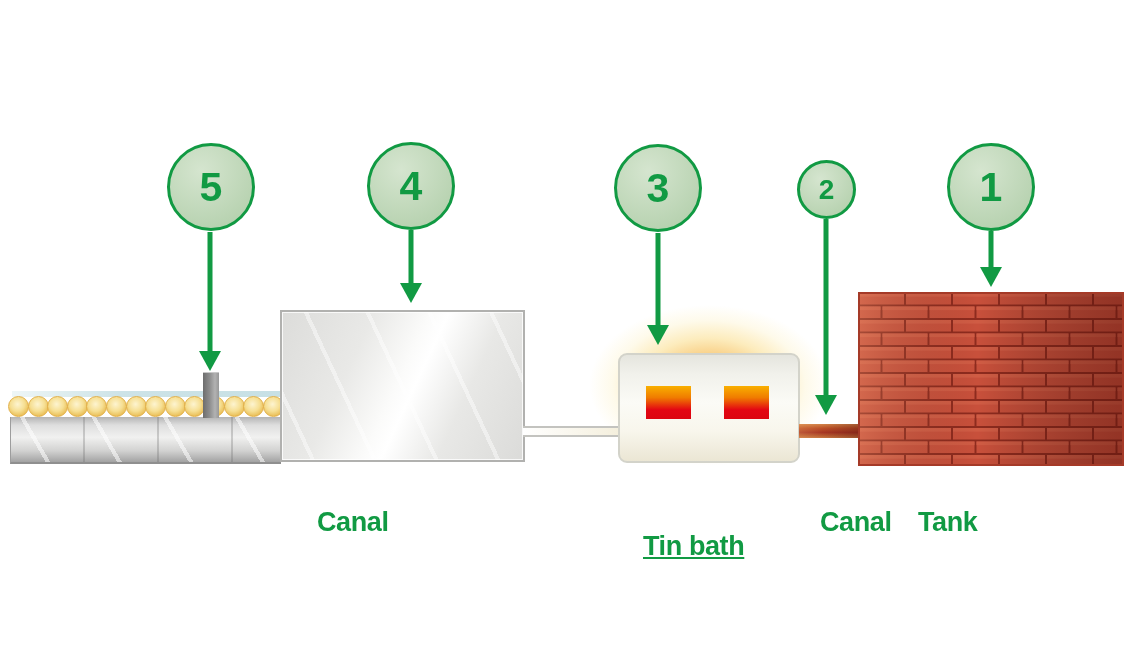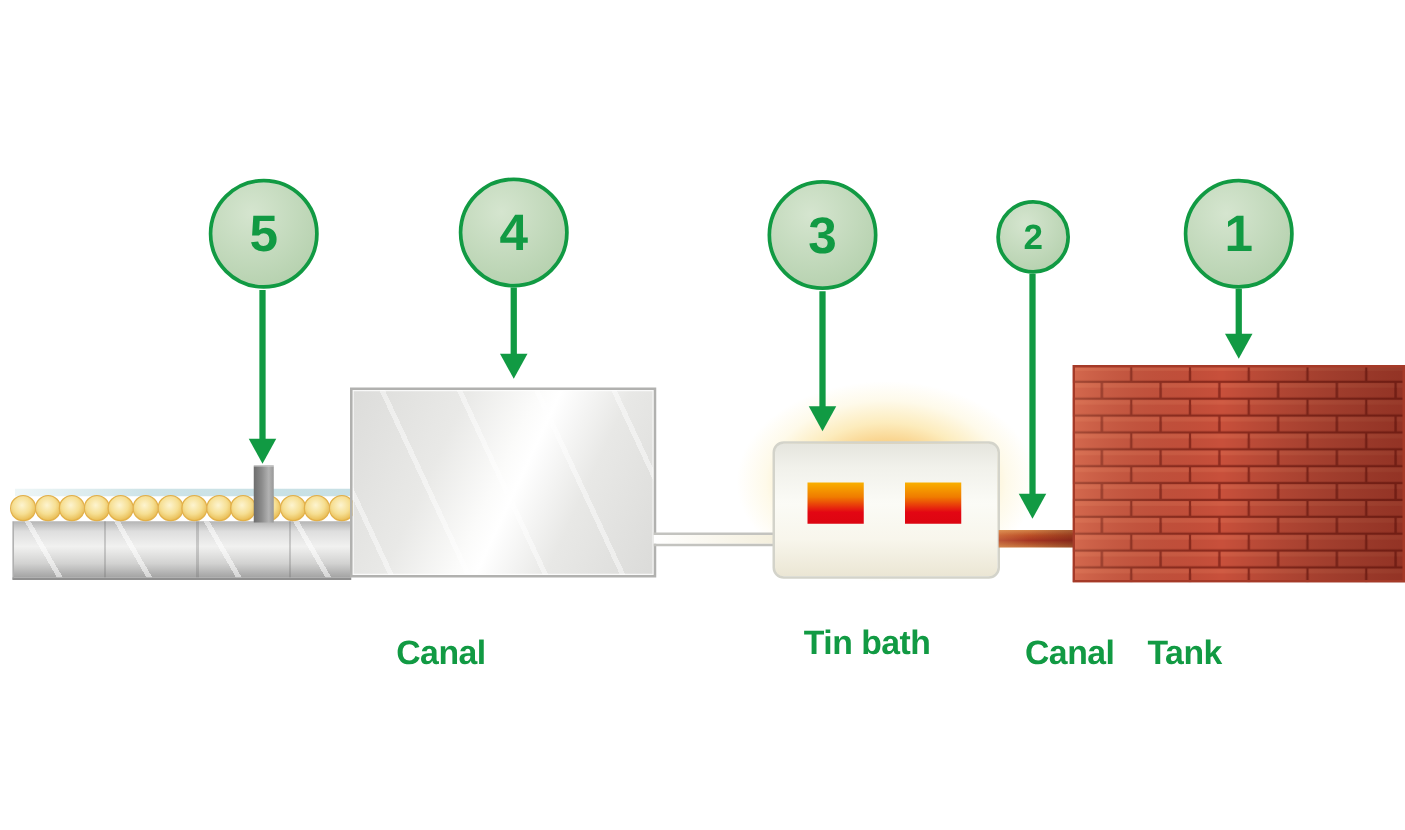--- a/index.html
+++ b/index.html
@@ -201,17 +201,17 @@
   <div class="arrow" style="left:400px;top:230px;width:22px;height:73px;">
     <div class="shaft" style="height:55px;"></div>
       <div class="head" style="top:53px;"></div>
   </div>
   <div class="arrow" style="left:199px;top:232px;width:22px;height:139px;">
     <div class="shaft" style="height:121px;"></div>
       <div class="head" style="top:119px;"></div>
   </div>
 
   <div class="lbl" style="left:317px;top:504px;"><span>Canal</span></div>
-  <div class="lbl" style="left:643px;top:496px;"><span>Tin bath</span></div>
+  <div class="lbl" style="left:643px;top:528px;text-decoration:underline;"><span>Tin bath</span></div>
   <div class="lbl" style="left:820px;top:504px;"><span>Canal</span></div>
   <div class="lbl" style="left:918px;top:504px;"><span>Tank</span></div>
 
 </div>
 
 </body></html>

